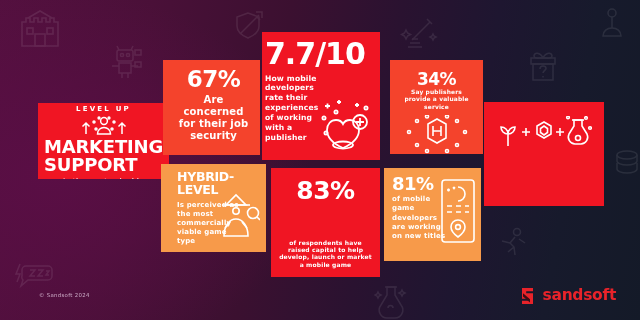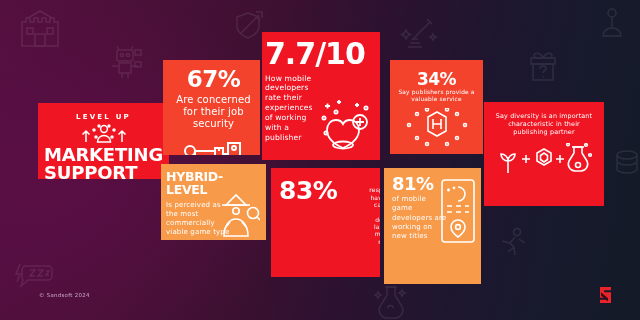--- a/index.html
+++ b/index.html
@@ -32,33 +32,33 @@
     padding: 7px 8px;
     overflow: hidden;
   }
   .card .stat {
     font-family: "DejaVu Sans", sans-serif;
     font-weight: bold;
     line-height: 0.95;
     letter-spacing: -0.5px;
   }
   .card .desc {
-    font-weight: normal;
+    font-weight: bold;
     line-height: 1.22;
     letter-spacing: 0.15px;
   }
   .card .icon { color:#fff; }
   .card .icon svg { display:block; }
 
   
   #card-marketing {
     left: 38px; top: 103px; width: 131px; height: 76px;
     background: #F01523;
     display: flex; flex-direction: column; align-items: center;
-    justify-content: flex-start; padding-top: 10px;
+    justify-content: flex-start; padding-top: 2px;
   }
   #card-marketing .levelup {
     font-size: 7px; font-weight: bold; letter-spacing: 2.2px;
   }
   #card-marketing .icon { margin: 1px 0 2px; }
   #card-marketing .title {
     font-size: 18px; font-weight: bold; line-height: 1.0;
     text-align: left; letter-spacing: -0.2px;
   }
   #card-marketing .desc {
@@ -100,43 +100,43 @@
     left: 484px; top: 102px; width: 120px; height: 104px;
     background: #F01523;
     display: flex; flex-direction: column; align-items: center;
   }
   #card-88 .stat { font-size: 23px; margin-top: 6px; }
   #card-88 .desc { font-size: 6.4px; text-align: center; margin-top: 4px; }
   #card-88 .icon { margin-top: 7px; }
 
   
   #card-hybrid {
-    left: 161px; top: 164px; width: 105px; height: 76px;
+    left: 161px; top: 164px; width: 105px; height: 88px;
     background: #F79A4A;
-    padding: 7px 5px;
+    padding: 7px 16px;
   }
   #card-hybrid .title {
     font-size: 12.5px; font-weight: bold; line-height: 1.02; letter-spacing: -0.3px;
   }
   #card-hybrid .desc { font-size: 7px; margin-top: 4px; width: 64px; line-height: 1.3; }
   #card-hybrid .icon { position: absolute; right: 6px; top: 28px; }
 
   
   #card-83 {
     left: 271px; top: 168px; width: 109px; height: 109px;
     background: #F01523;
-    display: flex; align-items: flex-start; gap: 32px;
+    display: flex; flex-direction: column; align-items: center; gap: 32px;
   }
   #card-83 .stat { font-size: 25px; margin-top: 4px; }
   #card-83 .desc { font-size: 6px; text-align: center; margin-top: 4px; }
   #card-83 .icon { margin-top: 5px; }
 
   
   #card-81 {
-    left: 384px; top: 168px; width: 97px; height: 116px;
+    left: 384px; top: 168px; width: 97px; height: 93px;
     background: #F79A4A;
     padding: 7px 8px;
   }
   #card-81 .stat { font-size: 18px; }
   #card-81 .desc { font-size: 7px; margin-top: 3px; width: 56px; line-height: 1.32; }
   #card-81 .icon { position: absolute; right: 5px; top: 10px; }
 
   
   #copyright {
     position: absolute; left: 39px; top: 292px;
@@ -318,21 +318,20 @@
           <circle cx="54" cy="30" r="1.5"></circle>
         <circle cx="24" cy="36" r="1.5"></circle>
           <circle cx="44" cy="36" r="1.5"></circle>
         <circle cx="24" cy="1.5" r="1.5"></circle>
           <circle cx="44" cy="1.5" r="1.5"></circle>
       </svg>
     </div>
   </div>
 
   <div class="card" id="card-88">
-    <div class="desc">Say diversity is an important characteristic in their publishing partner</div>
     <div class="icon">
       <svg width="96" height="32" viewBox="0 0 96 32" fill="none" stroke="#fff" stroke-width="1.6">
         <path d="M12 30V14 M12 18c-4 0-7-3-7-7 4 0 7 3 7 7zm0 0c4 0 7-3 7-7-4 0-7 3-7 7z"></path>
         <path d="M26 16h8 M30 12v8"></path>
         <path d="M48 6l7 4v8l-7 4-7-4v-8z"></path>
         <path d="M44.5 12.5 L48 10l3.5 2.5v4L48 19l-3.5-2.5z"></path>
         <path d="M60 16h8 M64 12v8"></path>
         <path d="M78 4h8v6l5 8a7 7 0 0 1-6 10h-6a7 7 0 0 1-6-10l5-8z"></path>
         <path d="M76 4h12"></path>
         <circle cx="82" cy="22" r="2.5"></circle>
@@ -399,15 +398,16 @@
 
   <div id="copyright">© Sandsoft 2024</div>
 
   <div id="logo">
     <span class="mark">
       <svg width="17" height="17" viewBox="0 0 17 17" fill="currentColor">
         <path d="M1 1h11v3.2H5.2v2H12V17H1v-3.2h6.8v-2H1z"></path>
         <path d="M2 9.5 L9 15.5 L9 12.2 L2 6.2z" fill="#3a0d14"></path>
       </svg>
     </span>
+    <span class="wordmark">sandsoft</span>
   </div>
 
 </div>
 
 </body></html>

